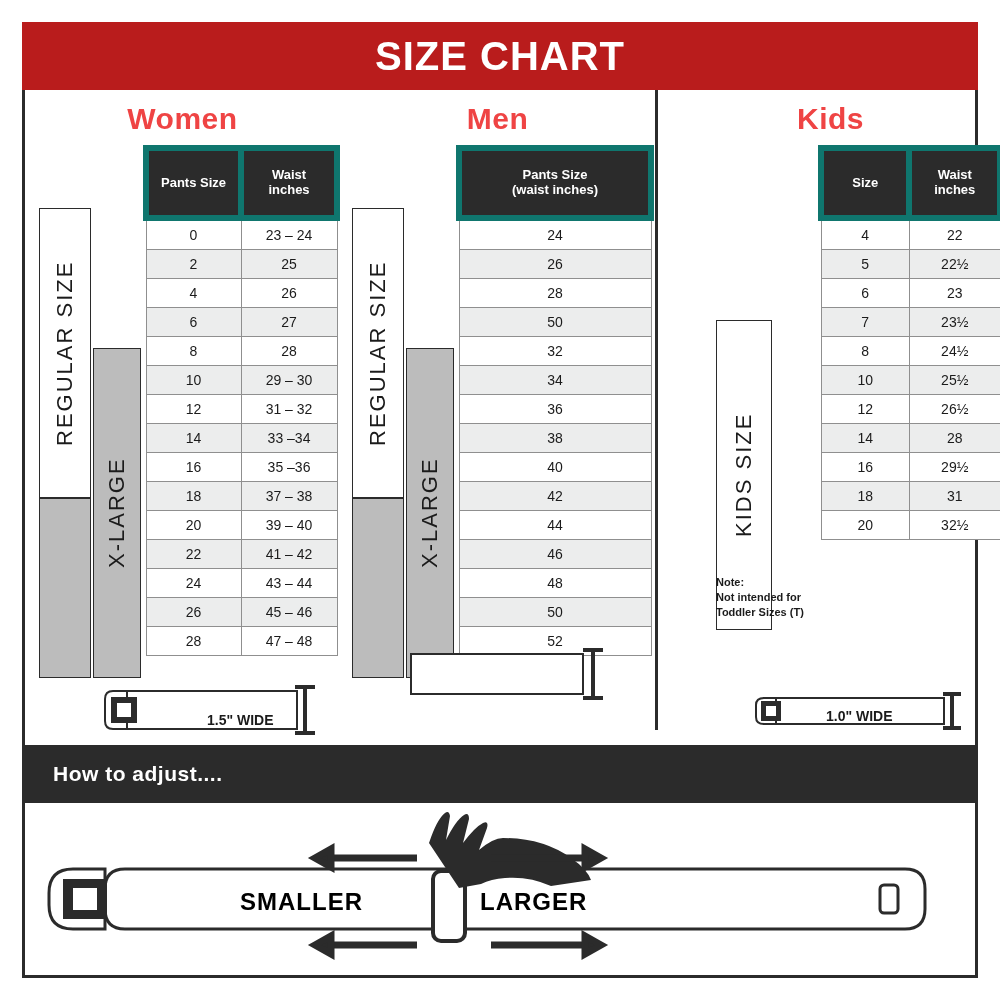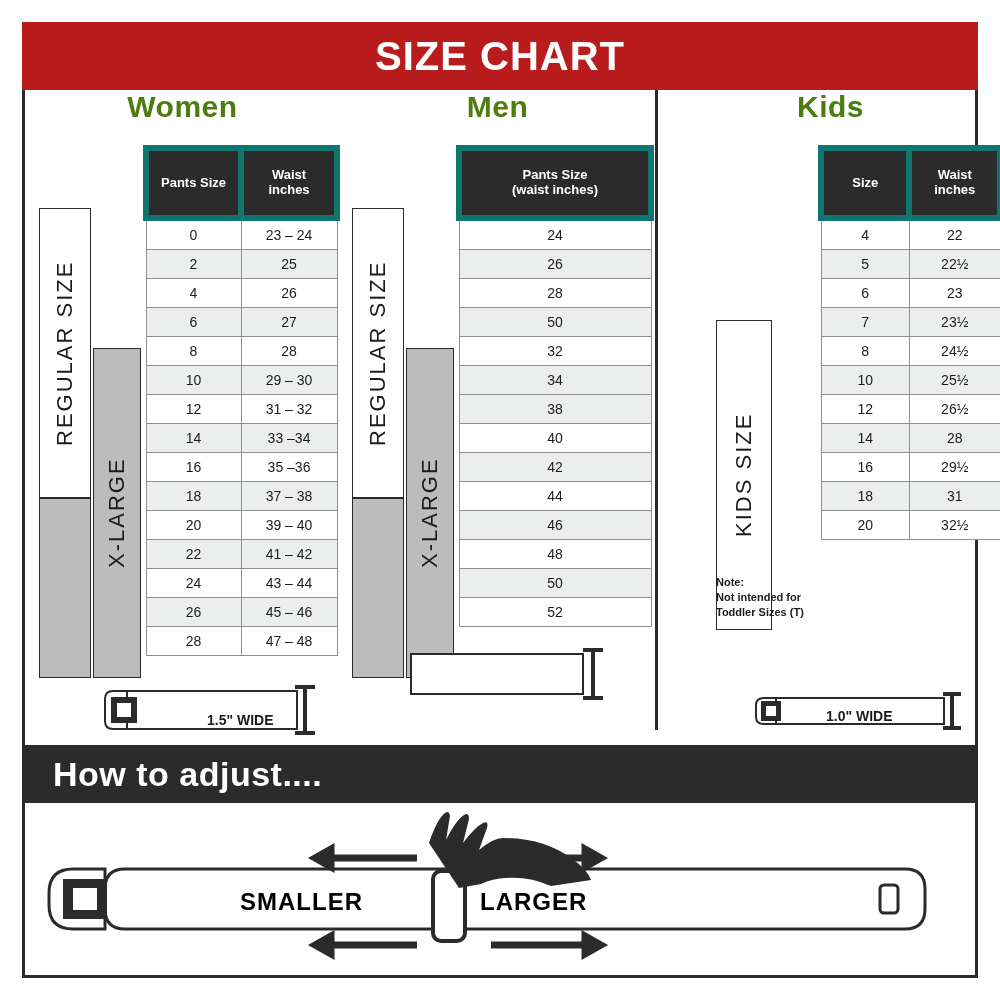--- a/index.html
+++ b/index.html
@@ -65,23 +65,24 @@
     top: 0;
     height: 640px;
     box-sizing: border-box;
   }
   .col-women { left: 0; width: 315px; }
   .col-men   { left: 315px; width: 315px; }
   .col-kids  { left: 630px; width: 348px; border-left: 3px solid #2b2b2b; }
 
   .col-head {
     text-align: center;
-    color: #4d7c0f;
+    color: #ef4444;
     font-size: 30px;
     font-weight: bold;
+    padding-top: 12px;
     letter-spacing: 0.5px;
   }
 
   
   .tblwrap { position: absolute; }
 
   .vlabel {
     position: absolute;
     writing-mode: vertical-rl;
     transform: rotate(180deg);
@@ -154,21 +155,21 @@
     top: 745px;
     width: 950px;
     height: 58px;
     background: #2b2b2b;
     color: #ffffff;
     display: flex;
     align-items: center;
     box-sizing: border-box;
   }
   .howbar .howtitle {
-    font-size: 34px;
+    font-size: 21px;
     font-weight: bold;
     padding-left: 28px;
     letter-spacing: 0.5px;
   }
   .howarea {
     position: absolute;
     left: 25px;
     top: 803px;
     width: 950px;
     height: 172px;
@@ -326,20 +327,23 @@
               </tr>
               <tr class="alt">
                 <td>50</td>
               </tr>
               <tr class="plain">
                 <td>32</td>
               </tr>
               <tr class="alt">
                 <td>34</td>
               </tr>
+              <tr class="plain">
+                <td>36</td>
+              </tr>
               <tr class="alt">
                 <td>38</td>
               </tr>
               <tr class="plain">
                 <td>40</td>
               </tr>
               <tr class="alt">
                 <td>42</td>
               </tr>
               <tr class="plain">

